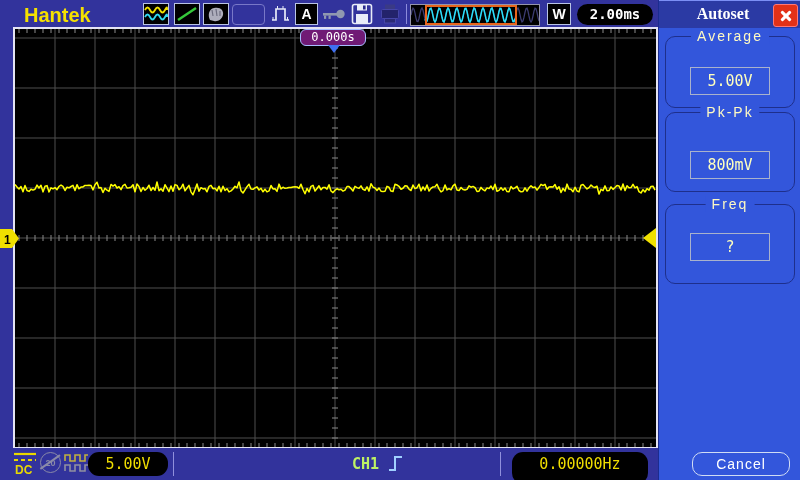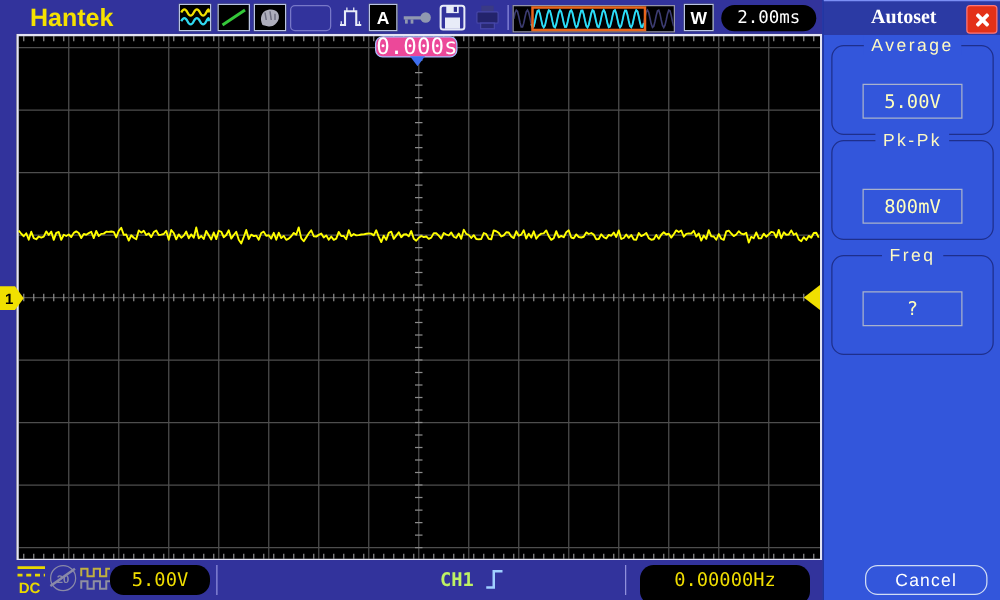--- a/index.html
+++ b/index.html
@@ -19,26 +19,26 @@
     border:1px solid #7878C8;border-radius:4px;background:transparent;}
   .abox span,.wbox span{color:#FFF;font-weight:bold;font-size:14px;line-height:1;}
   .vsep{position:absolute;width:1px;height:20px;top:4px;background:#8C8CDC;}
   .preview{position:absolute;left:410px;top:4px;width:130px;height:22px;background:#000;
     border:1px solid #9494AC;box-sizing:border-box;}
   .sel-window{position:absolute;left:14px;top:0px;width:92px;height:20px;
     border:2px solid #E8651C;box-sizing:border-box;}
   .pill{position:absolute;background:#000;border-radius:11px;
     font-family:"DejaVu Sans Mono",monospace;text-align:center;}
   .pill-timebase{left:577px;top:4px;width:76px;height:21px;line-height:21px;
-    color:#FFF;font-size:14px;}
+    color:#FFF;font-size:14px;font-weight:bold;}
   
   .grat-svg{position:absolute;left:13px;top:27px;}
   .time-tab{position:absolute;left:300px;top:29px;width:66px;height:17px;
-    background:#ec4899;border:1px solid #A8BCFF;border-radius:6px;box-sizing:border-box;
-    color:#FFF;font-size:18px;text-align:center;line-height:15px;
+    background:#701a75;border:1px solid #A8BCFF;border-radius:6px;box-sizing:border-box;
+    color:#FFF;font-size:12px;text-align:center;line-height:15px;
     font-family:"DejaVu Sans Mono",monospace;}
   .time-tab-tip{position:absolute;left:328px;top:45px;width:0;height:0;
     border-left:6px solid transparent;border-right:6px solid transparent;
     border-top:8px solid #3F6FF0;}
   .ch-badge{position:absolute;left:0px;top:228px;}
   
   .panel{position:absolute;left:658px;top:0;width:142px;height:480px;
     background:#3356DB;border-left:1px solid #1B2C90;box-sizing:border-box;}
   .panel-header{position:absolute;left:0;top:0;width:142px;height:28px;
     background:#2B3AA4;border-top:1px solid #7B8FF5;box-sizing:border-box;font-family:Liberation Serif, serif;}

